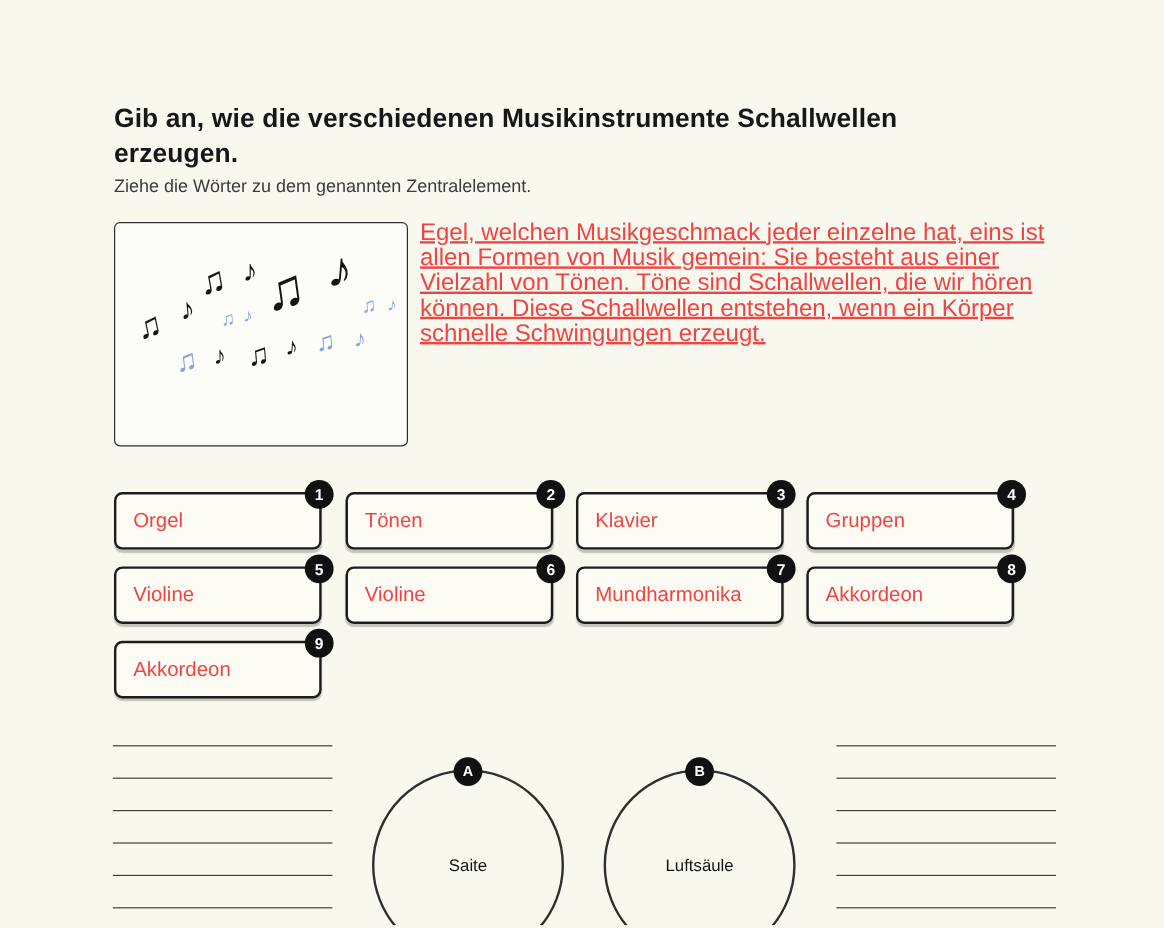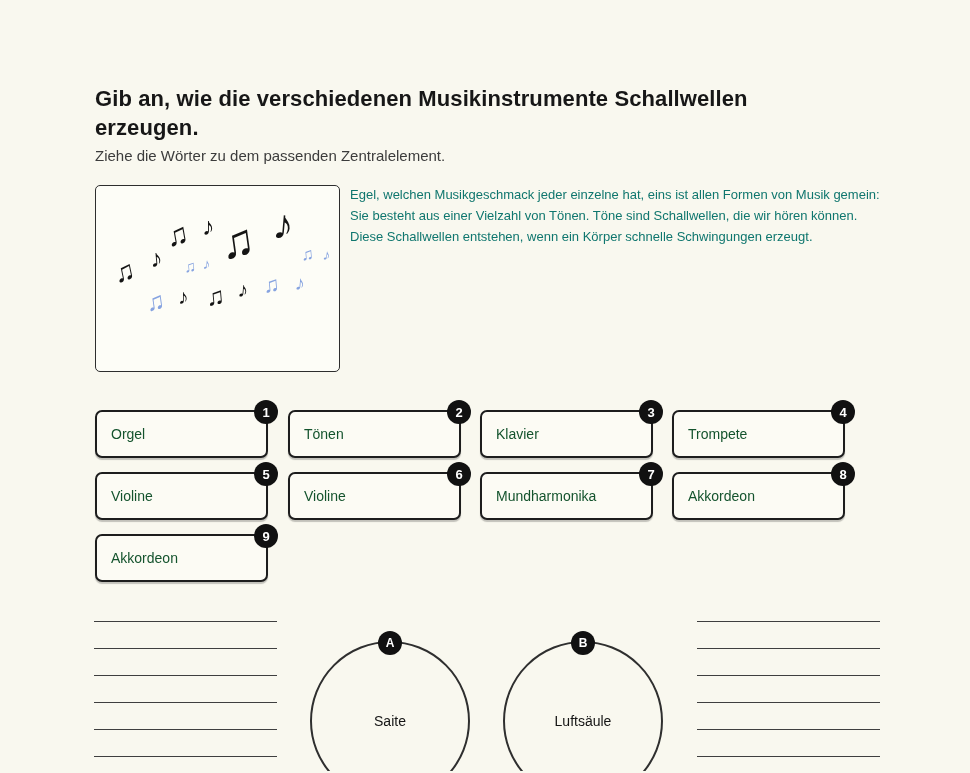--- a/index.html
+++ b/index.html
@@ -41,37 +41,38 @@
     position: absolute;
     line-height: 1;
     user-select: none;
   }
   .note.black { color: #141414; }
   .note.blue  { color: #86a3e0; }
   .description {
     position: absolute;
     left: 350px; top: 184px;
     width: 530px;
-    font-size: 13px;
+    font-size: 20px;
     line-height: 21px;
-    color: #0f766e;
+    color: #ef4444;
+    text-decoration: underline;
   }
   .card {
     position: absolute;
     width: 173px; height: 48px;
     background: #fcfbf4;
     border: 2px solid #1d1d1d;
     border-radius: 7px;
     display: flex;
     align-items: center;
     padding-left: 14px;
     box-shadow: 0 2px 1px rgba(0,0,0,0.22);
     cursor: grab;
   }
-  .card-label { font-size: 14px; color: #14532d; }
+  .card-label { font-size: 17px; color: #ef4444; }
   .badge {
     position: absolute;
     top: -12px; right: -12px;
     width: 24px; height: 24px;
     background: #111;
     border-radius: 50%;
     color: #fff;
     font-size: 13px;
     font-weight: 700;
     display: flex;
@@ -104,21 +105,21 @@
     align-items: center;
     justify-content: center;
   }
 </style>
 </head>
 <body>
 
 <div class="page">
 
   <div class="title">Gib an, wie die verschiedenen Musikinstrumente Schallwellen erzeugen.</div>
-  <div class="subtitle">Ziehe die Wörter zu dem passenden Zentralelement.</div>
+  <div class="subtitle">Ziehe die Wörter zu dem genannten Zentralelement.</div>
 
   <div class="notes-box">
       <span class="note black" style="left: 70px; top: 34px; font-size: 30px; transform: rotate(-10deg);">♫</span>
       <span class="note black" style="left: 106px; top: 28px; font-size: 25px; transform: rotate(0deg);">♪</span>
       <span class="note black" style="left: 124px; top: 32px; font-size: 46px; transform: rotate(-8deg);">♫</span>
       <span class="note black" style="left: 177px; top: 18px; font-size: 42px; transform: rotate(5deg);">♪</span>
       <span class="note blue" style="left: 205px; top: 60px; font-size: 17px; transform: rotate(-5deg);">♫</span>
       <span class="note blue" style="left: 227px; top: 61px; font-size: 15px; transform: rotate(8deg);">♪</span>
       <span class="note black" style="left: 18px; top: 72px; font-size: 28px; transform: rotate(-12deg);">♫</span>
       <span class="note black" style="left: 54px; top: 60px; font-size: 25px; transform: rotate(-5deg);">♪</span>
@@ -142,21 +143,21 @@
   </div>
   <div class="card" style="left:288px;top:410px">
     <span class="card-label">Tönen</span>
     <span class="badge">2</span>
   </div>
   <div class="card" style="left:480px;top:410px">
     <span class="card-label">Klavier</span>
     <span class="badge">3</span>
   </div>
   <div class="card" style="left:672px;top:410px">
-    <span class="card-label">Trompete</span>
+    <span class="card-label">Gruppen</span>
     <span class="badge">4</span>
   </div>
   <div class="card" style="left:95px;top:472px">
     <span class="card-label">Violine</span>
     <span class="badge">5</span>
   </div>
   <div class="card" style="left:288px;top:472px">
     <span class="card-label">Violine</span>
     <span class="badge">6</span>
   </div>

